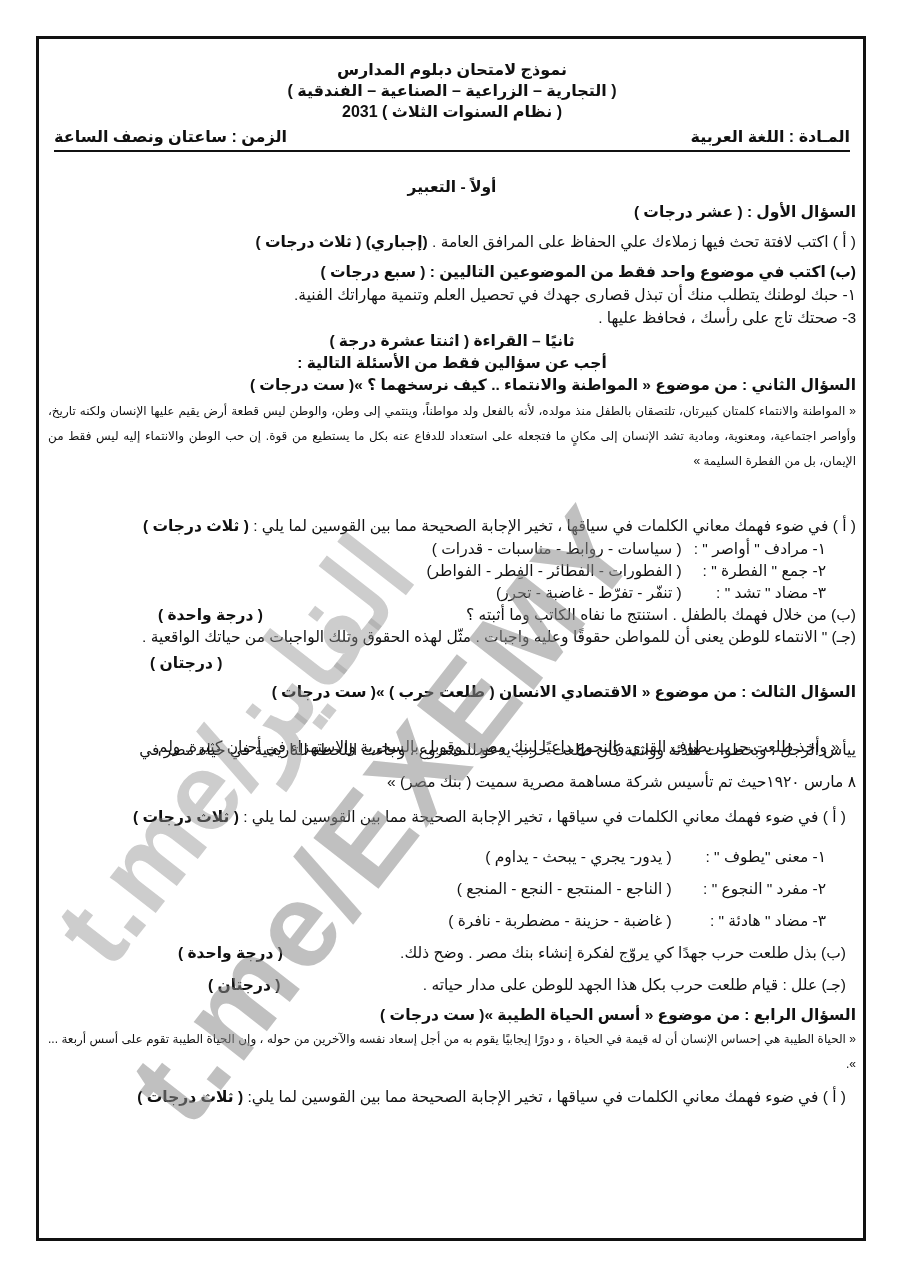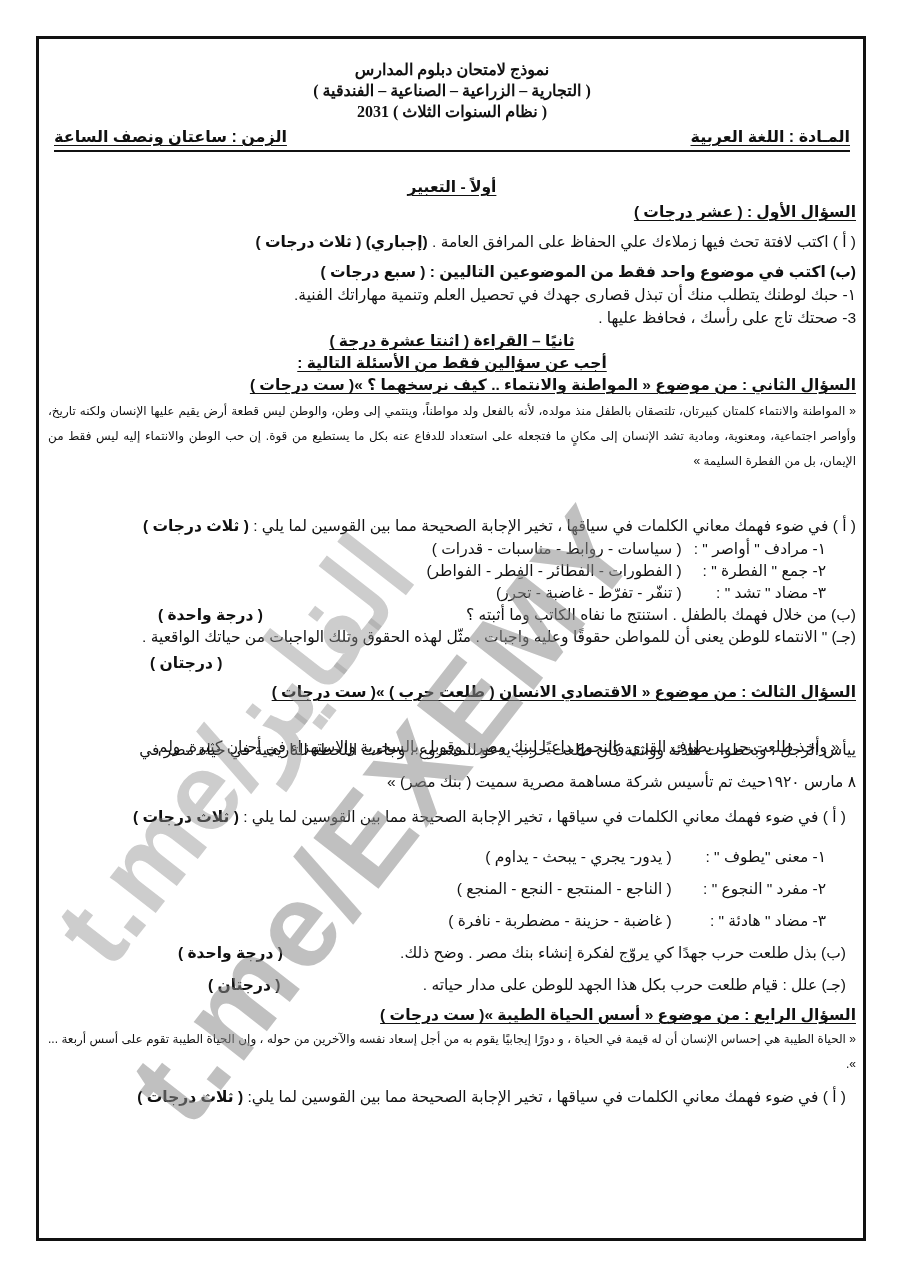--- a/index.html
+++ b/index.html
@@ -4,22 +4,22 @@
 <style>
   html, body { margin:0; padding:0; background:#ffffff; }
   body { width:905px; height:1280px; position:relative; overflow:hidden;
          font-family:"Liberation Sans", "DejaVu Sans", sans-serif; color:#111; }
   .frame { position:absolute; left:36px; top:36px; width:830px; height:1205px;
            border:3px solid #111; box-sizing:border-box; }
   .page { position:absolute; left:48px; top:52px; width:808px; direction:rtl; }
   .line { position:absolute; right:0; left:0; font-size:15.5px; white-space:nowrap; line-height:20px; }
   .c { text-align:center; }
   .b { font-weight:bold; }
-  .u { text-decoration:underline; text-underline-offset:3px; }
-  .hdr { font-weight:bold; font-size:16px;font-family:Liberation Serif, serif; }
+  .u { text-underline-offset:3px; }
+  .hdr { font-weight:bold; font-size:16px; }
   .meta { font-weight:bold; font-size:16px; }
   .rule { position:absolute; left:6px; right:6px; height:2px; background:#111; }
   .para { position:absolute; right:0; left:0; font-size:12px; line-height:25px; text-align:justify; text-align-last:right; }
   .tab { display:inline-block; }
   .wm { position:absolute; color:rgba(140,140,140,0.55); font-weight:bold; font-family:"Liberation Sans", sans-serif;
         white-space:nowrap; transform-origin:left bottom; pointer-events:none; }
 </style>
 </head>
 <body>
 

